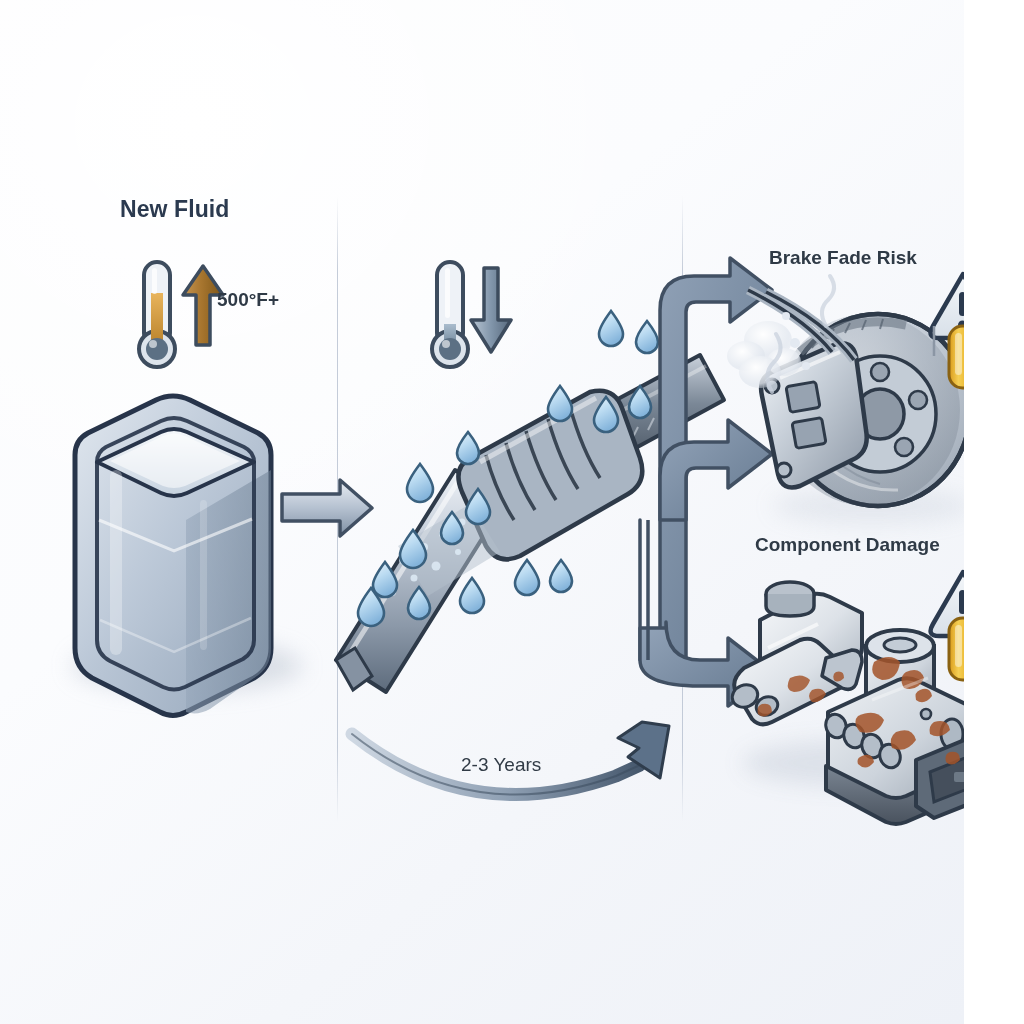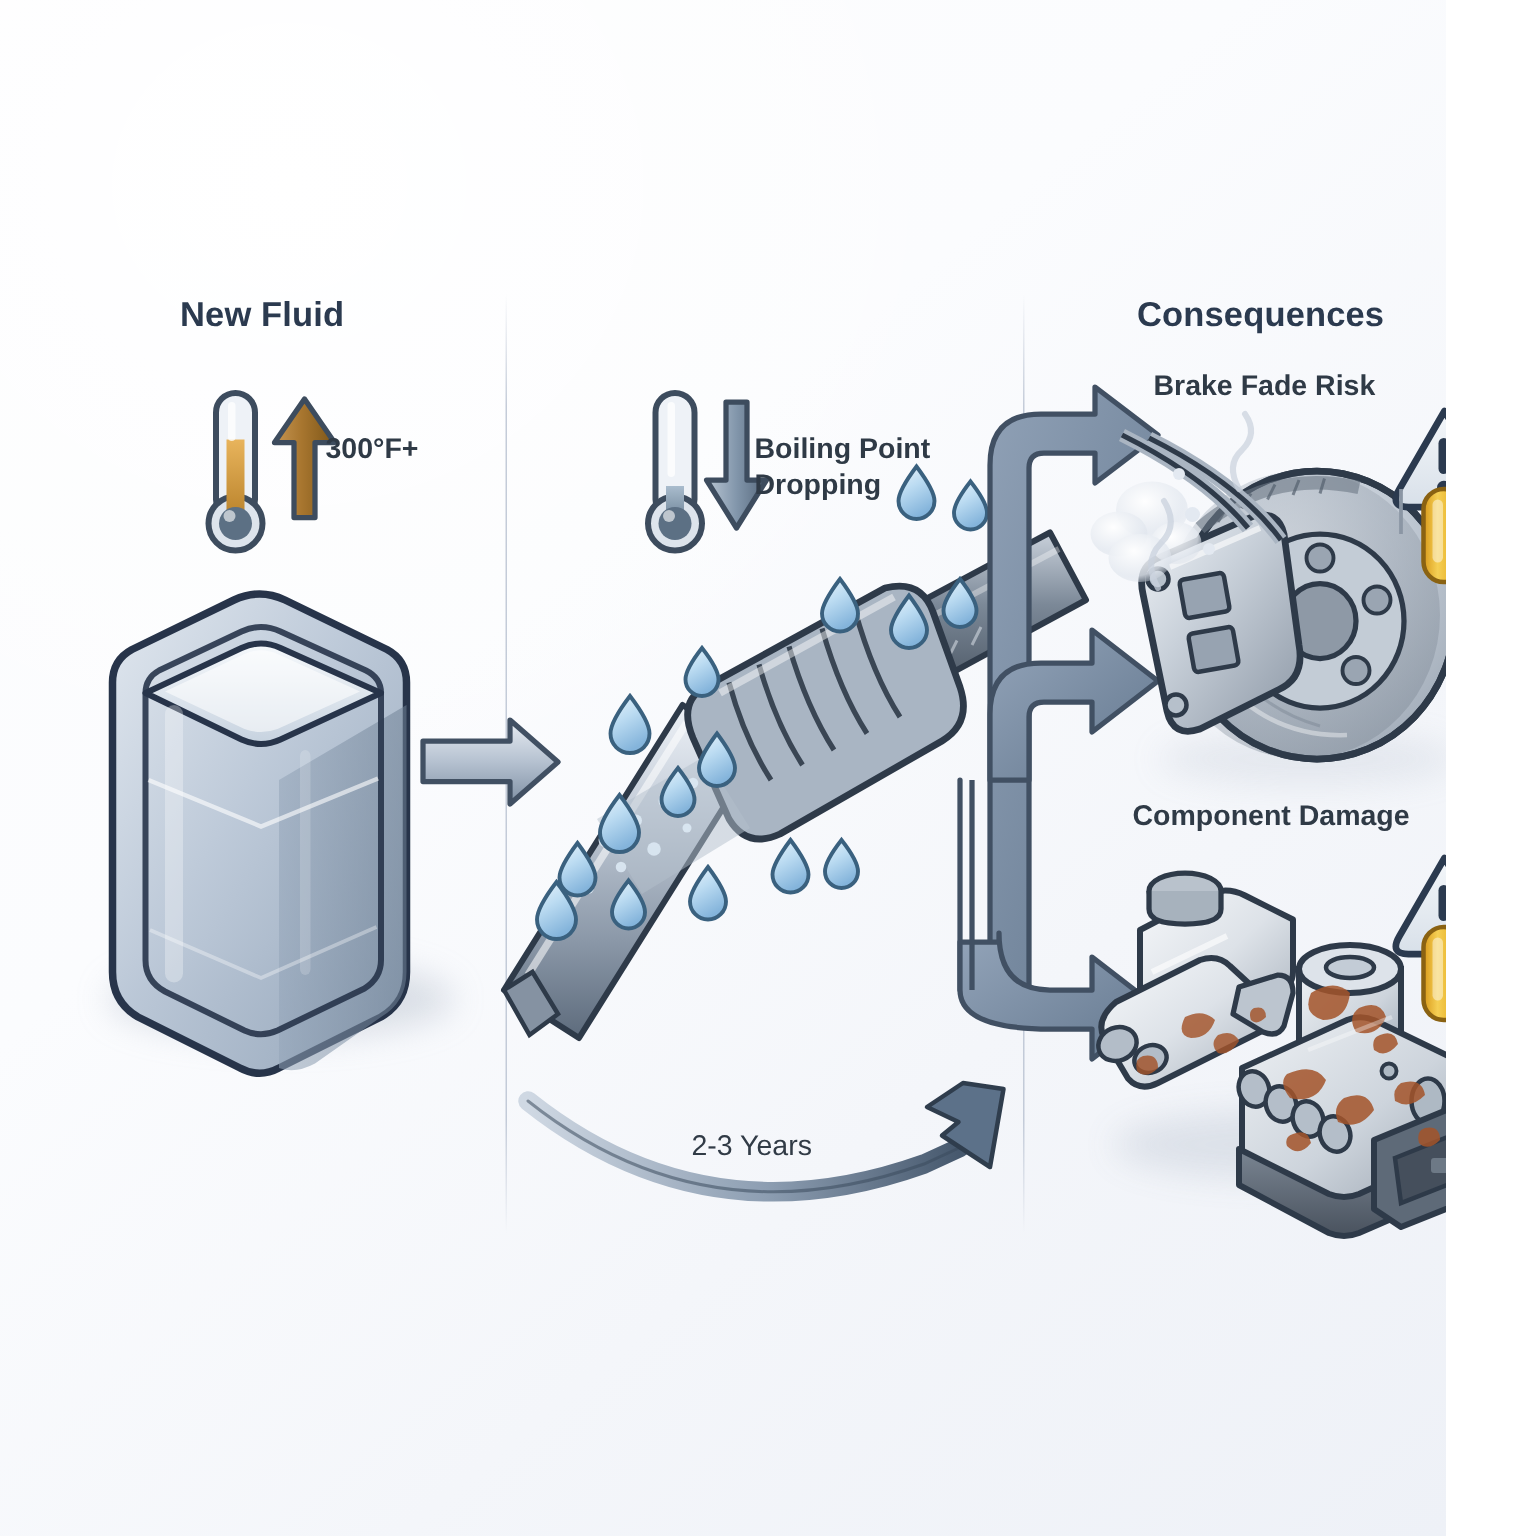--- a/index.html
+++ b/index.html
@@ -477,26 +477,24 @@
 
     <g>
       <rect x="949" y="618" width="27" height="62" rx="13.5" fill="url(#gPill)" stroke="#8a6212" stroke-width="3"></rect>
       <rect x="955" y="625" width="7" height="42" rx="3.5" fill="#ffffff" opacity="0.45"></rect>
     </g>
 
   </svg>
 
   <div class="panel-heading" style="left:120px; top:196px;">New Fluid</div>
 
-  <div class="body-label" style="left:217px; top:288px;">300°F+</div>
-
-
-  <div class="body-label two-line" style="left:503px; top:288px;">Boiling Point Dropping</div>
-
-  <div class="panel-heading" style="left:758px; top:196px;">Consequences</div>
+  <div class="body-label" style="left:217px; top:288px;">500°F+</div>
+
+
+
 
   <div class="body-label" style="left:769px; top:246px;">Brake Fade Risk</div>
 
   <div class="body-label" style="left:755px; top:533px;">Component Damage</div>
 
   <div class="timeline-label" style="left:461px; top:754px;">2-3 Years</div>
 
 </div>
 
 </body></html>

